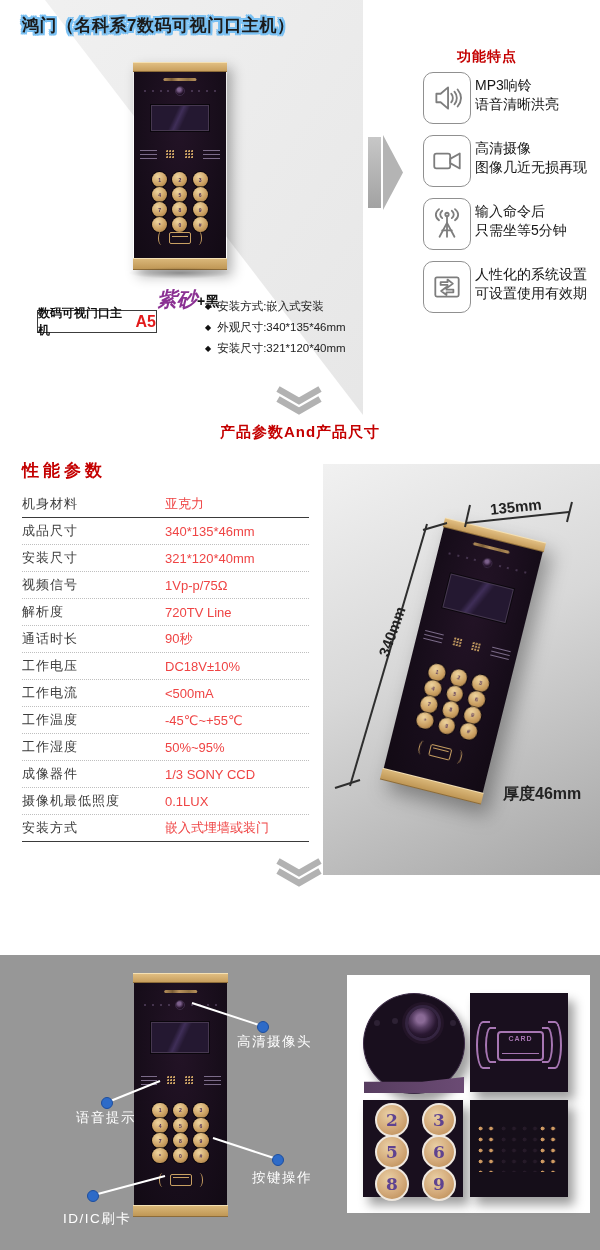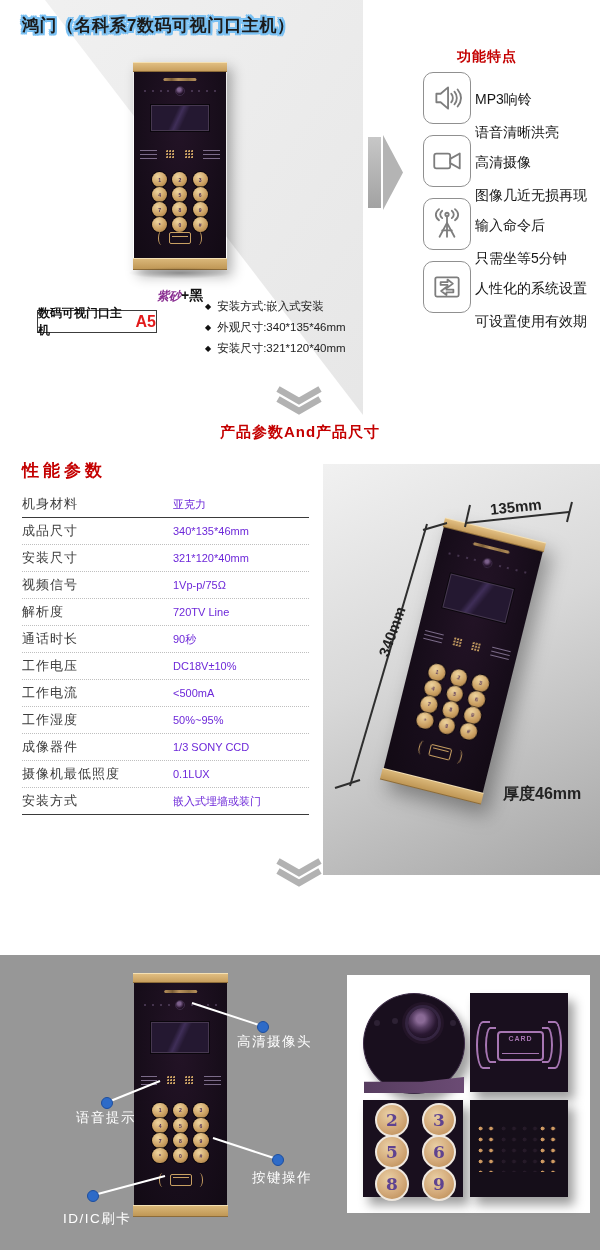--- a/index.html
+++ b/index.html
@@ -58,21 +58,21 @@
   .card-slot{width:20px;height:10px;border:1.4px solid var(--gold,#c9a063);border-radius:2px;position:relative;}
   .card-slot::after{content:"";position:absolute;left:2px;right:2px;top:2.5px;border-top:1px solid var(--gold,#c9a063);}
 
   #top-panel{position:absolute;left:133px;top:62px;width:94px;height:208px;}
   .hero-shadow{position:absolute;left:128px;top:267px;width:104px;height:12px;
                background:radial-gradient(ellipse,rgba(0,0,0,.30),transparent 70%);}
 
   
   .finish-label{position:absolute;left:157px;top:286px;white-space:nowrap;}
   .finish-accent{font-family:"DejaVu Serif",serif;font-style:italic;font-weight:bold;
-                 font-size:12px;color:var(--finish-purple,#8b3193);margin-top:29px;}
+                 font-size:20px;color:var(--finish-purple,#8b3193);margin-top:29px;}
   .finish-rest{font-weight:bold;font-size:14px;color:#141414;}
   .model-box{position:absolute;left:37px;top:310px;width:118px;height:21px;background:#fff;
              border:1.5px solid #3c3c3c;display:flex;align-items:center;justify-content:center;gap:4px;}
   .model-prefix{font-size:12px;font-weight:bold;color:#111;}
   .model-code{font-size:16px;font-weight:bold;color:#e21b1b;margin-left:6px;}
   .bullet{position:absolute;left:205px;display:flex;align-items:center;gap:6px;white-space:nowrap;}
   .bullet .diamond{font-size:8px;color:#111;}
   .bullet .btext{font-size:11.5px;color:#222;font-weight:500;}
 
   
@@ -81,34 +81,34 @@
   .arrow-tri{position:absolute;left:383px;top:135px;width:20px;height:75px;background:#b4b4b4;
              clip-path:polygon(0 0,100% 50%,0 100%);}
 
   
   .features-title{position:absolute;left:432px;top:48px;width:110px;text-align:center;
                   font-size:14px;font-weight:bold;color:var(--accent-red,#c40000);letter-spacing:1px;}
   .feature-item{position:absolute;left:423px;width:175px;height:54px;}
   .feature-icon{position:absolute;left:0;top:0;width:46px;height:50px;border:1.5px solid #909090;
                 border-radius:10px;display:flex;align-items:center;justify-content:center;background:transparent;}
   .feature-text{position:absolute;left:52px;top:4px;width:125px;line-height:19px;}
-  .f-line{font-size:14px;color:#161616;margin-top:14px;}
+  .f-line{font-size:14px;color:#161616;}
 
   
   .chev{position:absolute;width:48px;height:30px;}
   .divider-label{position:absolute;left:0;width:600px;text-align:center;
                  font-size:15px;font-weight:bold;color:var(--accent-red,#c40000);letter-spacing:1px;}
 
   
   .specs{position:absolute;left:22px;top:459px;width:287px;}
   .specs-title{margin:0 0 9px 0;font-size:17px;font-weight:bold;color:var(--accent-red,#c40000);letter-spacing:4px;}
   .spec-row{display:flex;align-items:center;height:26px;border-bottom:1px dotted #bfbfbf;}
   .spec-row.solid{border-bottom:1px solid #3a3a3a;}
   .spec-label{width:143px;font-size:13px;color:#3c3c3c;letter-spacing:1px;}
-  .spec-value{font-size:11px;color:#6d28d9;margin-left:8px;}
+  .spec-value{font-size:13px;color:#ef4444;}
 
   
   .dim-figure{position:absolute;left:323px;top:464px;width:277px;height:411px;
               background:linear-gradient(155deg,#f1f1f1 0%,#d8d8d8 45%,#a6a6a6 100%);}
   .tilt-wrap{position:absolute;left:88px;top:62px;transform:rotate(14deg);
              filter:drop-shadow(9px 9px 10px rgba(0,0,0,.35));}
   #tilt-panel{position:relative;width:104px;height:270px;}
   .dim-svg{position:absolute;left:0;top:0;}
   .dim-label{position:absolute;font-weight:bold;color:#222;white-space:nowrap;}
   .dim-label.w{left:167px;top:34px;font-size:15px;transform:rotate(-6deg);}
@@ -335,20 +335,24 @@
         <span class="spec-label">通话时长</span>
         <span class="spec-value">90秒</span>
       </div>
     <div class="spec-row">
         <span class="spec-label">工作电压</span>
         <span class="spec-value">DC18V±10%</span>
       </div>
     <div class="spec-row">
         <span class="spec-label">工作电流</span>
         <span class="spec-value">&lt;500mA</span>
+      </div>
+    <div class="spec-row">
+        <span class="spec-label">工作温度</span>
+        <span class="spec-value">-45℃~+55℃</span>
       </div>
     <div class="spec-row">
         <span class="spec-label">工作湿度</span>
         <span class="spec-value">50%~95%</span>
       </div>
     <div class="spec-row">
         <span class="spec-label">成像器件</span>
         <span class="spec-value">1/3 SONY CCD</span>
       </div>
     <div class="spec-row">

